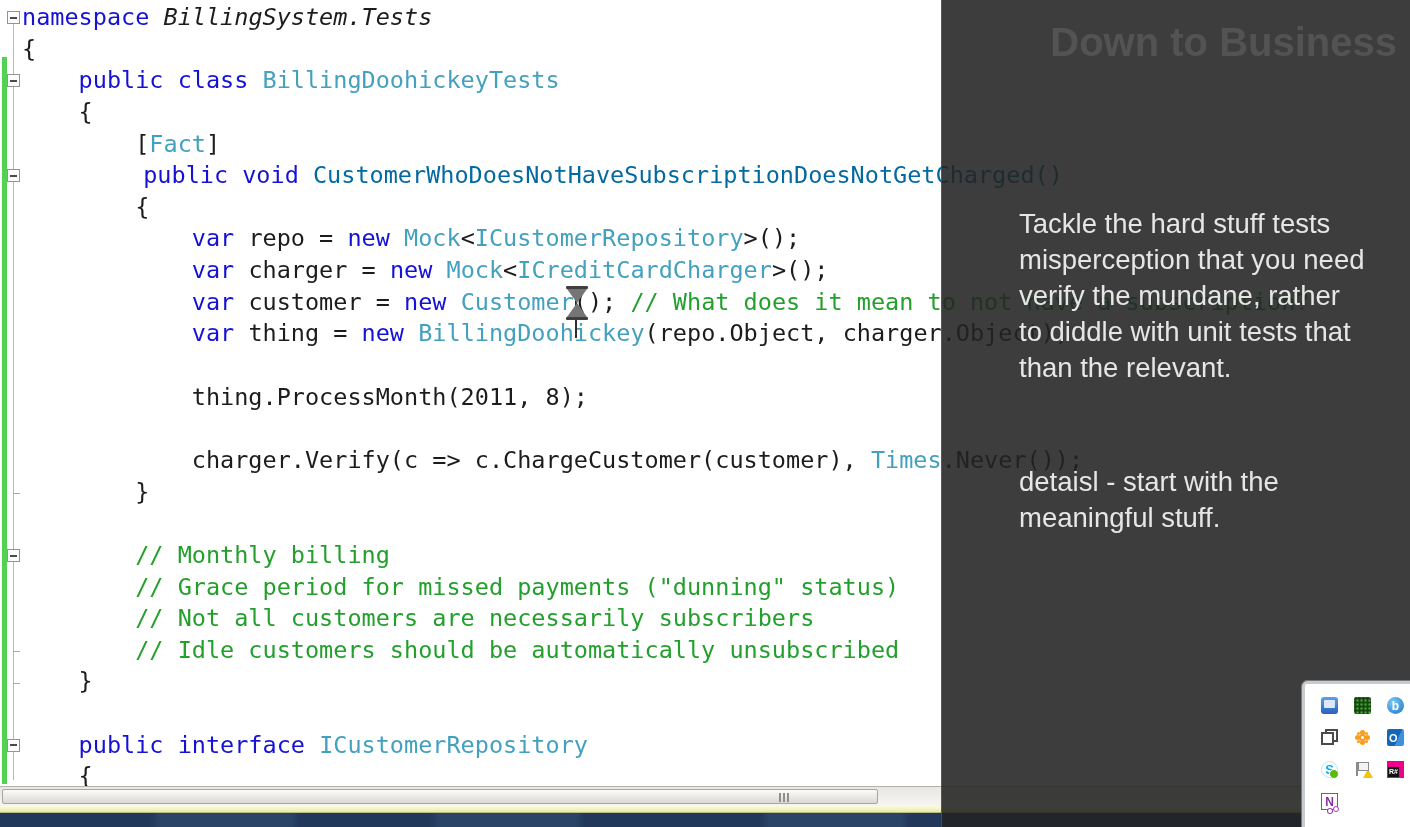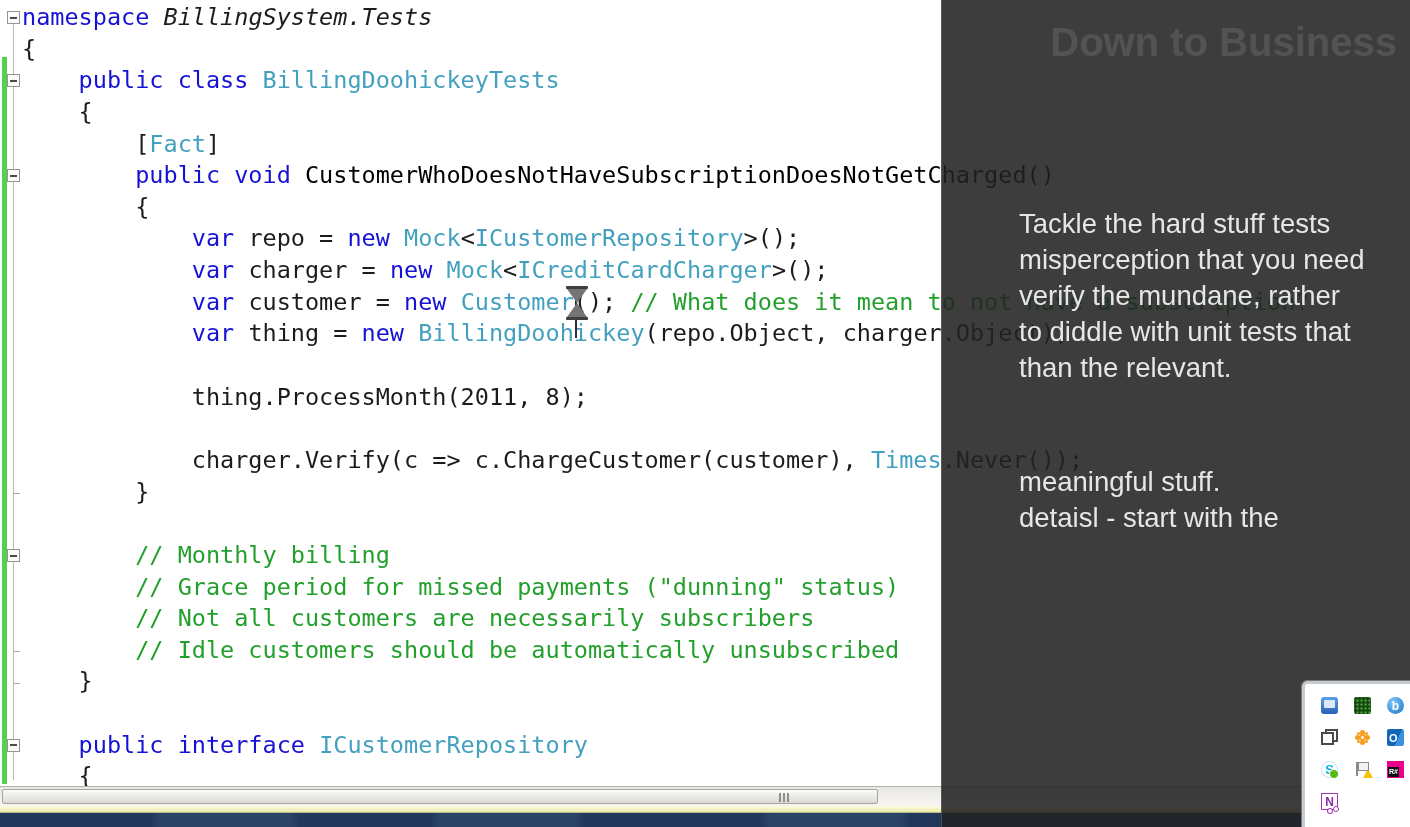--- a/index.html
+++ b/index.html
@@ -111,21 +111,21 @@
         <div class="fold-tick" style="top: 492.75px;"></div>
         <div class="fold-tick" style="top: 651px;"></div>
         <div class="fold-tick" style="top: 682.65px;"></div>
       </div>
     <div id="code" class="code">
         <div class="code-line"><span style="color: rgb(21, 18, 214);">namespace</span><span style="color: rgb(28, 28, 28); font-style: italic;"> BillingSystem.Tests</span></div>
         <div class="code-line"><span style="color: rgb(28, 28, 28);">{</span></div>
         <div class="code-line"><span style="color: rgb(28, 28, 28);">    </span><span style="color: rgb(21, 18, 214);">public class</span><span style="color: rgb(28, 28, 28);"> </span><span style="color: rgb(67, 160, 191);">BillingDoohickeyTests</span></div>
         <div class="code-line"><span style="color: rgb(28, 28, 28);">    {</span></div>
         <div class="code-line"><span style="color: rgb(28, 28, 28);">        [</span><span style="color: rgb(67, 160, 191);">Fact</span><span style="color: rgb(28, 28, 28);">]</span></div>
-        <div class="code-line"><span style="color: rgb(28, 28, 28);">        </span><span style="color: rgb(21, 18, 214);">public void</span><span style="color: #000000;"> CustomerWhoDoesNotHaveSubscriptionDoesNotGetCharged()</span></div>
+        <div class="code-line"><span style="color: rgb(28, 28, 28);">        </span><span style="color: rgb(21, 18, 214); margin-left: 8px;">public void</span><span style="color: #0369a1;"> CustomerWhoDoesNotHaveSubscriptionDoesNotGetCharged()</span></div>
         <div class="code-line"><span style="color: rgb(28, 28, 28);">        {</span></div>
         <div class="code-line"><span style="color: rgb(28, 28, 28);">            </span><span style="color: rgb(21, 18, 214);">var</span><span style="color: rgb(28, 28, 28);"> repo = </span><span style="color: rgb(21, 18, 214);">new</span><span style="color: rgb(28, 28, 28);"> </span><span style="color: rgb(67, 160, 191);">Mock</span><span style="color: rgb(28, 28, 28);">&lt;</span><span style="color: rgb(67, 160, 191);">ICustomerRepository</span><span style="color: rgb(28, 28, 28);">&gt;();</span></div>
         <div class="code-line"><span style="color: rgb(28, 28, 28);">            </span><span style="color: rgb(21, 18, 214);">var</span><span style="color: rgb(28, 28, 28);"> charger = </span><span style="color: rgb(21, 18, 214);">new</span><span style="color: rgb(28, 28, 28);"> </span><span style="color: rgb(67, 160, 191);">Mock</span><span style="color: rgb(28, 28, 28);">&lt;</span><span style="color: rgb(67, 160, 191);">ICreditCardCharger</span><span style="color: rgb(28, 28, 28);">&gt;();</span></div>
         <div class="code-line"><span style="color: rgb(28, 28, 28);">            </span><span style="color: rgb(21, 18, 214);">var</span><span style="color: rgb(28, 28, 28);"> customer = </span><span style="color: rgb(21, 18, 214);">new</span><span style="color: rgb(28, 28, 28);"> </span><span style="color: rgb(67, 160, 191);">Customer</span><span style="color: rgb(28, 28, 28);">(); </span><span style="color: rgb(35, 160, 44);">// What does it mean to not have a subscription?</span></div>
         <div class="code-line"><span style="color: rgb(28, 28, 28);">            </span><span style="color: rgb(21, 18, 214);">var</span><span style="color: rgb(28, 28, 28);"> thing = </span><span style="color: rgb(21, 18, 214);">new</span><span style="color: rgb(28, 28, 28);"> </span><span style="color: rgb(67, 160, 191);">BillingDoohickey</span><span style="color: rgb(28, 28, 28);">(repo.Object, charger.Object);</span></div>
         <div class="code-line"></div>
         <div class="code-line"><span style="color: rgb(28, 28, 28);">            thing.ProcessMonth(2011, 8);</span></div>
         <div class="code-line"></div>
         <div class="code-line"><span style="color: rgb(28, 28, 28);">            charger.Verify(c =&gt; c.ChargeCustomer(customer), </span><span style="color: rgb(67, 160, 191);">Times</span><span style="color: rgb(28, 28, 28);">.Never());</span></div>
         <div class="code-line"><span style="color: rgb(28, 28, 28);">        }</span></div>
@@ -160,22 +160,22 @@
   <div class="overlay">
     <div class="ov-title" style="color: rgb(83, 83, 83);">Down to Business</div>
     <div class="ov-para p1" style="color: rgb(230, 230, 230);">
       <div>Tackle the hard stuff tests</div>
       <div>misperception that you need</div>
       <div>verify the mundane, rather</div>
       <div>to diddle with unit tests that</div>
       <div>than the relevant.</div>
     </div>
     <div class="ov-para p2" style="color: rgb(230, 230, 230);">
+      <div>detaisl - start with the</div>
       <div>meaningful stuff.</div>
-      <div>detaisl - start with the</div>
     </div>
   </div>
 
   <div class="tray">
     <div id="tray-grid" class="tray-grid">
         <div>
           <div class="tray-ic ic-display">
             <span class="glyph"></span>
           </div>
         </div>

